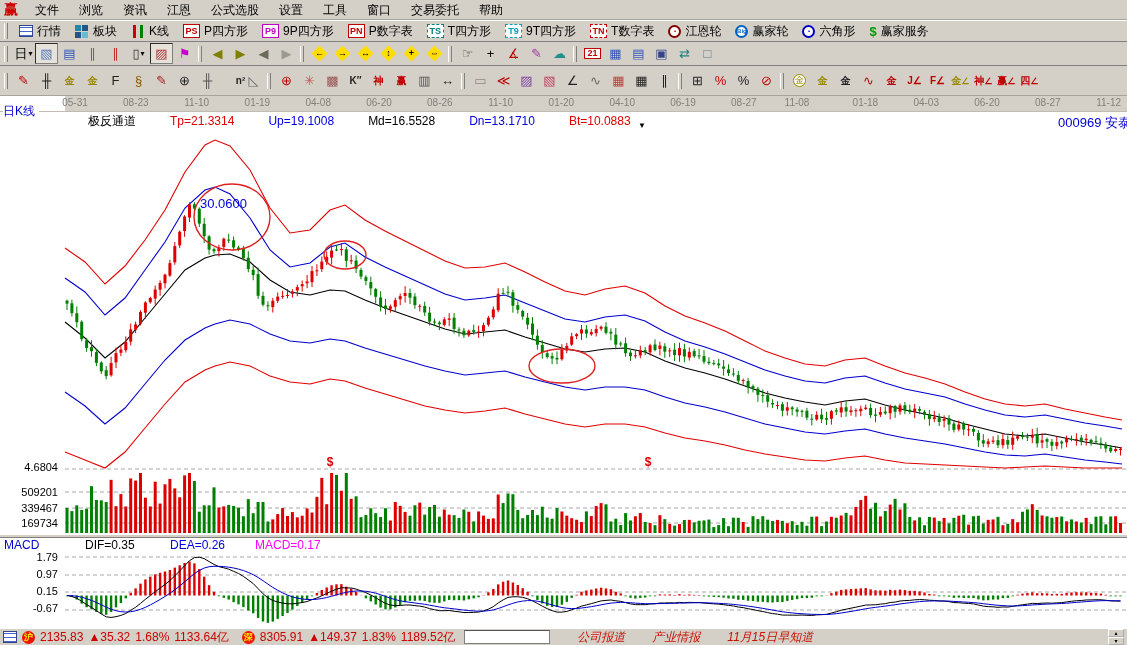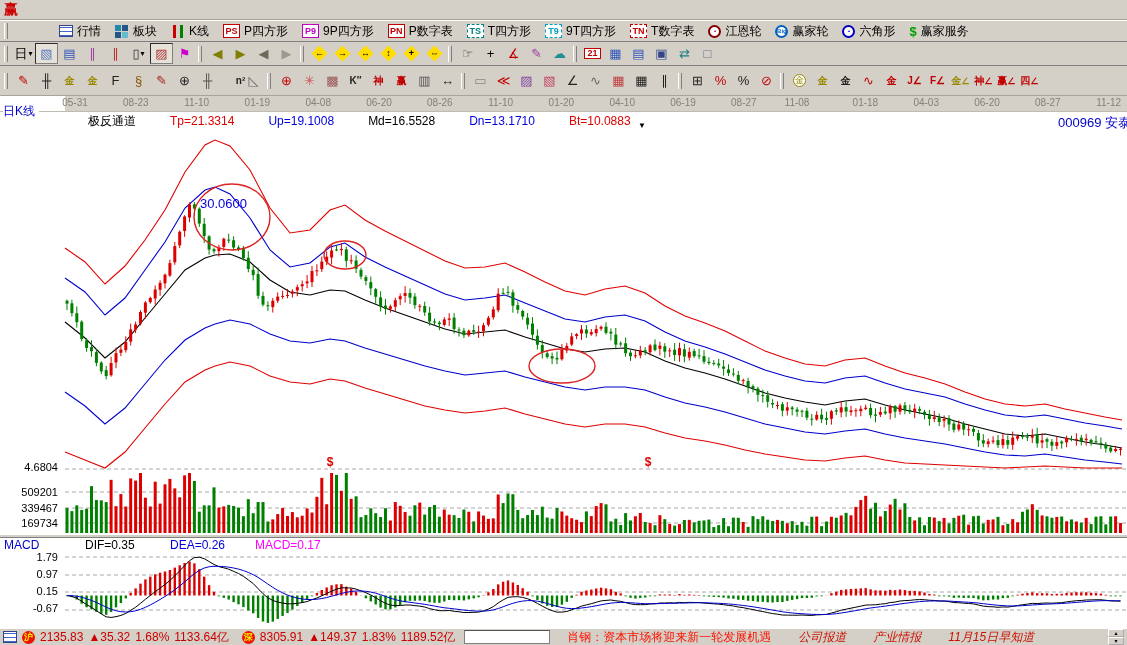--- a/index.html
+++ b/index.html
@@ -5,21 +5,21 @@
   * { box-sizing: border-box; margin:0; padding:0; }
   html,body { width:1127px; height:645px; overflow:hidden; }
   body { font-family:"Liberation Sans","DejaVu Sans",sans-serif; background:#d4d0c8; position:relative; font-size:12px; }
 
   
   .menubar { height:20px; display:flex; align-items:center; background:#d4d0c8; border-bottom:1px solid #a8a49c; }
   .logo { color:#cc0000; font-weight:bold; font-size:14px; margin:0 7px 0 4px; }
   .menu-item { padding:0 10px; height:18px; line-height:18px; color:#000; cursor:default; }
 
   
-  .tb2 { height:22px; display:flex; align-items:center; border-top:1px solid #ffffff; border-bottom:1px solid #808080; background:#d4d0c8; padding-left:2px;gap:40px; }
+  .tb2 { height:22px; display:flex; align-items:center; border-top:1px solid #ffffff; border-bottom:1px solid #808080; background:#d4d0c8; padding-left:2px; }
   .tb2-item { display:flex; align-items:center; gap:4px; padding:0 6px; height:20px; border:1px solid transparent; background:none; font-size:12px; color:#000; }
   .grip { width:4px; height:16px; border-left:1px solid #ffffff; border-right:1px solid #808080; margin:0 4px 0 2px; }
 
   .icon-grid { display:inline-block; width:14px; height:12px; border:1px solid #334488;
     background: repeating-linear-gradient(0deg,#4466cc 0 1px,#fff 1px 4px),
                 repeating-linear-gradient(90deg,#4466cc 0 1px,#fff 1px 5px); }
   .icon-blocks { display:inline-block; width:6px; height:6px; margin:0 8px 7px 0; background:#2288aa;
     box-shadow:7px 0 0 #225588, 0 7px 0 #225588, 7px 7px 0 #66bbcc; }
   .icon-candles { display:inline-block; width:14px; height:13px;
     background: linear-gradient(90deg, transparent 0 2px, #cc0000 2px 5px, transparent 5px 9px, #008000 9px 12px, transparent 12px); }
@@ -74,20 +74,21 @@
   .sb-news { color:#ff1100; margin-left:12px; cursor:pointer; }
   .sb-link { color:#cc1100; margin-left:22px; text-decoration:none; cursor:pointer;font-style:italic; }
   .spinner { margin-left:auto; display:flex; flex-direction:column; width:16px; }
   .spinner i { font-style:normal; font-size:6px; line-height:6px; text-align:center; border:1px outset #fff; background:#d4d0c8; }
 </style>
 </head>
 <body>
 
 <div class="menubar">
   <span class="logo">赢</span>
+  <span id="menu-items"><span class="menu-item">文件</span><span class="menu-item">浏览</span><span class="menu-item">资讯</span><span class="menu-item">江恩</span><span class="menu-item">公式选股</span><span class="menu-item">设置</span><span class="menu-item">工具</span><span class="menu-item">窗口</span><span class="menu-item">交易委托</span><span class="menu-item">帮助</span></span>
 </div>
 
 <div class="tb2">
   <span class="grip"></span>
   <span id="tb2-items" style="display:flex;align-items:center;">
       <button class="tb2-item">
         <span class="icon-grid"></span>
         <span>行情</span>
       </button>
       <button class="tb2-item">
@@ -1326,21 +1327,20 @@
   <span class="sb-num">2135.83</span>
   <span class="sb-num">▲35.32</span>
   <span class="sb-num">1.68%</span>
   <span class="sb-num">1133.64亿</span>
   <span class="badge" style="margin-left:8px">深</span>
   <span class="sb-num">8305.91</span>
   <span class="sb-num">▲149.37</span>
   <span class="sb-num">1.83%</span>
   <span class="sb-num">1189.52亿</span>
   <input class="sb-input" value="" style="">
-  <span class="sb-news">肖钢：资本市场将迎来新一轮发展机遇</span>
   <a class="sb-link">公司报道</a>
   <a class="sb-link">产业情报</a>
   <a class="sb-link">11月15日早知道</a>
   <span class="spinner">
       <i>▴</i>
       <i>▾</i>
     </span>
 </div>
 
 </body></html>

